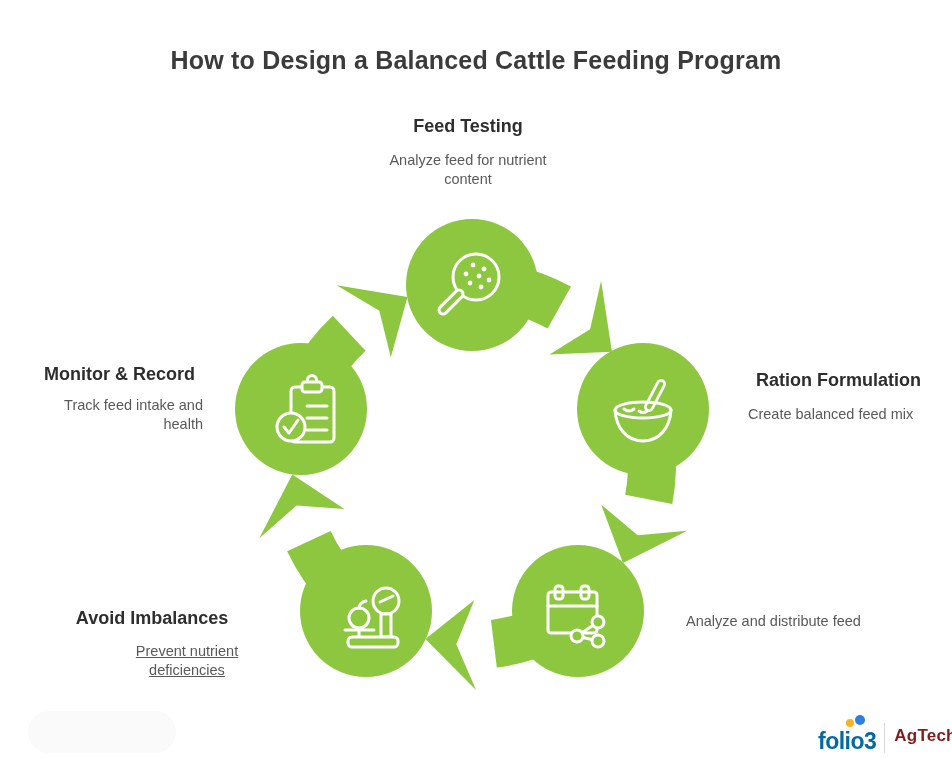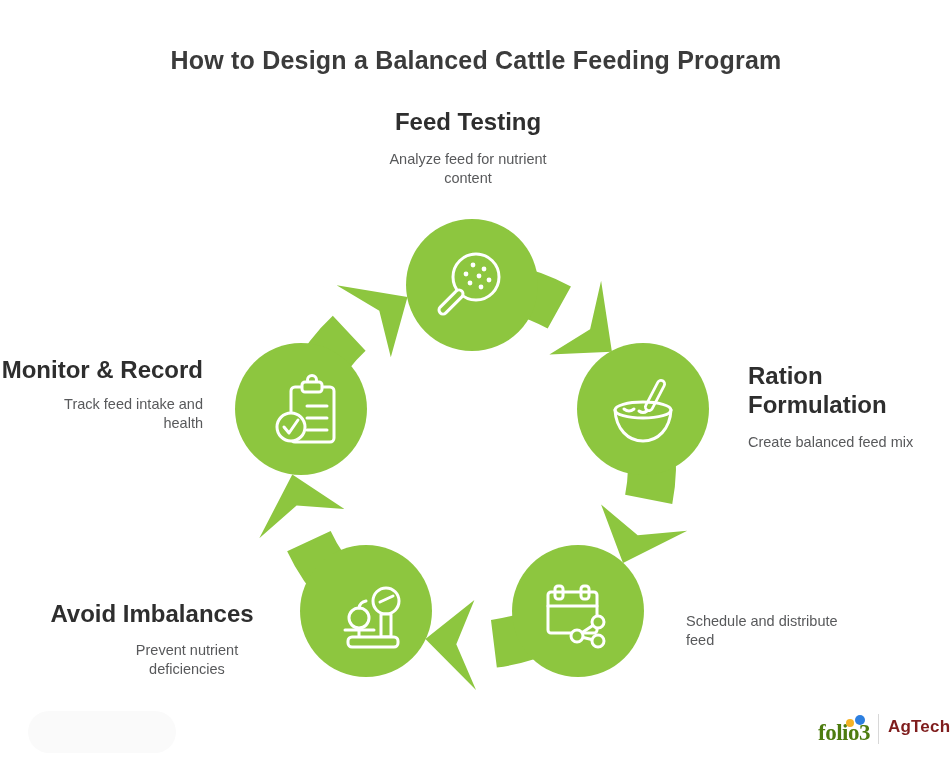--- a/index.html
+++ b/index.html
@@ -2,38 +2,38 @@
 <html><head>
 <meta charset="utf-8">
 <style>
   html,body{margin:0;padding:0;background:#ffffff;}
   .page{position:relative;width:952px;height:758px;background:#ffffff;overflow:hidden;
         font-family:"Liberation Sans", sans-serif;}
   .title{position:absolute;left:0;top:46px;width:952px;text-align:center;
          font-size:25px;font-weight:700;color:#3b3b3b;letter-spacing:.2px;}
   .diagram-svg{position:absolute;left:0;top:0;}
   .step-text{position:absolute;}
-  .step-text h2{margin:0;font-size:24px;font-weight:700;color:#2e2e2e;line-height:1.2;}
+  .step-text h2{margin:8px;font-size:18px;font-weight:700;color:#2e2e2e;line-height:1.2;}
   .step-text p{margin:0;font-size:14.5px;color:#58595b;line-height:1.32;}
   .step-top{left:336px;top:108px;width:264px;text-align:center;}
   .step-top p{width:180px;margin:13px auto 8px;}
   .step-right{left:748px;top:362px;width:210px;text-align:left;}
   .step-right p{margin-top:13px;}
   .step-left{right:749px;top:356px;width:220px;text-align:right;}
   .step-left p{width:160px;margin:10px 0 16px auto;}
   .step-bottom-right{left:686px;top:600px;width:230px;text-align:left;}
   .step-bottom-right p{width:175px;margin-top:12px;}
   .step-bottom-left{right:690px;top:600px;width:220px;text-align:center;}
-  .step-bottom-left p{width:150px;margin:12px 0 4px auto;}
+  .step-bottom-left p{width:150px;margin:12px 0 4px auto;text-decoration:underline;}
   .watermark{position:absolute;left:28px;top:711px;width:148px;height:42px;
              background:#fafafa;border-radius:24px;}
   .logo{position:absolute;left:818px;top:714px;display:flex;align-items:flex-end;}
   .brand-wrap{position:relative;}
-  .brand{display:block;margin-top:7px;font-size:23px;font-weight:700;color:#4d7c0f;
-         line-height:1;letter-spacing:-.5px;font-family:Liberation Serif, serif;}
+  .brand{display:block;margin-top:16px;font-size:23px;font-weight:700;color:#0369a1;
+         line-height:1;letter-spacing:-.5px;}
   .dot{position:absolute;border-radius:50%;}
   .dot-yellow{left:28px;top:5px;width:8px;height:8px;background:#f5b325;}
   .dot-blue{left:37px;top:1px;width:10px;height:10px;background:#2d7fe0;}
   .logo-divider{width:1px;height:30px;background:#d8d8d8;margin:0 9px 0 8px;}
   .suffix{font-size:17px;font-weight:600;color:#7f1d1d;padding-bottom:7px;letter-spacing:.2px;}
 </style>
 </head>
 <body>
 
 <div class="page">
@@ -127,21 +127,21 @@
     <h2>Feed Testing</h2>
     <p>Analyze feed for nutrient content</p>
   </div>
 
   <div class="step-text step-right">
     <h2>Ration Formulation</h2>
     <p>Create balanced feed mix</p>
   </div>
 
   <div class="step-text step-bottom-right">
-    <p>Schedule and distribute feed</p>
+    <p>Analyze and distribute feed</p>
   </div>
 
   <div class="step-text step-bottom-left">
     <h2>Avoid Imbalances</h2>
     <p>Prevent nutrient deficiencies</p>
   </div>
 
   <div class="step-text step-left">
     <h2>Monitor &amp; Record</h2>
     <p>Track feed intake and health</p>

